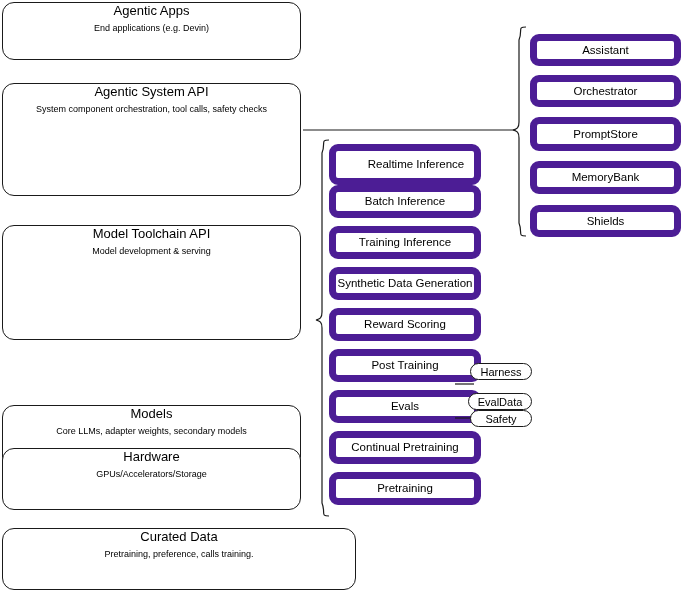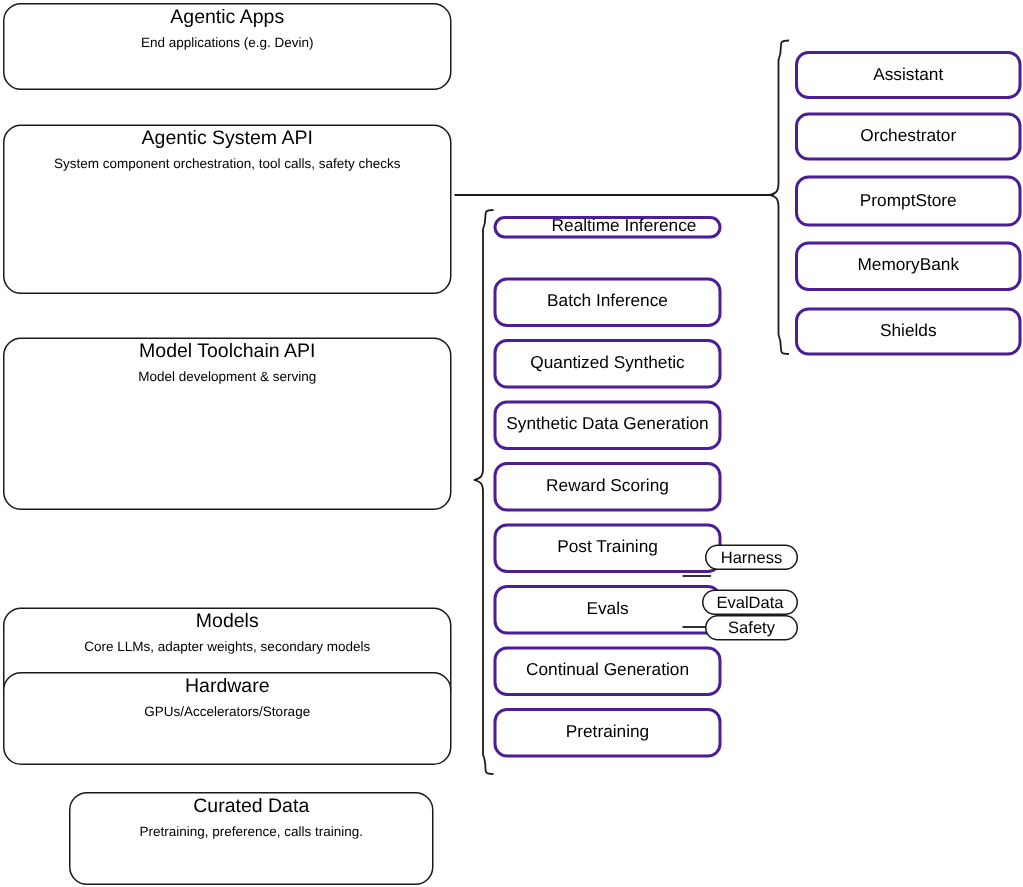--- a/index.html
+++ b/index.html
@@ -42,21 +42,21 @@
     line-height: 12px;
     color: #000;
     margin-top: 3px;
     white-space: nowrap;
   }
 
   
   .item-box {
     position: absolute;
     box-sizing: border-box;
-    border: 2px solid #4c1d95;
+    border: 7px solid #4c1d95;
     border-radius: 9px;
     background: #ffffff;
     display: flex;
     align-items: center;
     justify-content: center;
     font-size: 11.5px;
     line-height: 13px;
     color: #000;
     white-space: nowrap;
   }
@@ -141,48 +141,48 @@
   <div class="layer-box" style="left:2px; top:368px; width:299px; height:66px;margin-top:37px;">
     <div class="layer-title">Models</div>
     <div class="layer-sub">Core LLMs, adapter weights, secondary models</div>
   </div>
 
   <div class="layer-box" style="left:2px; top:448px; width:299px; height:62px;">
     <div class="layer-title">Hardware</div>
     <div class="layer-sub">GPUs/Accelerators/Storage</div>
   </div>
 
-  <div class="layer-box" style="left:2px; top:528px; width:243px; height:62px;margin-left:44px;">
+  <div class="layer-box" style="left:2px; top:528px; width:354px; height:62px;">
     <div class="layer-title">Curated Data</div>
     <div class="layer-sub">Pretraining, preference, calls training.</div>
   </div>
 
-  <div class="item-box" style="left:329px; top:144px; width:152px; height:15px;padding-left:22px;">
+  <div class="item-box" style="left:329px; top:144px; width:152px; height:41px;padding-left:22px;">
     <span>Realtime Inference</span>
   </div>
   <div class="item-box" style="left:329px; top:185px; width:152px; height:33px;">
     <span>Batch Inference</span>
   </div>
   <div class="item-box" style="left:329px; top:226px; width:152px; height:33px;">
-    <span>Quantized Synthetic</span>
+    <span>Training Inference</span>
   </div>
   <div class="item-box" style="left:329px; top:267px; width:152px; height:33px;">
     <span>Synthetic Data Generation</span>
   </div>
   <div class="item-box" style="left:329px; top:349px; width:152px; height:33px;">
     <span>Post Training</span>
   </div>
   <div class="item-box" style="left:329px; top:308px; width:152px; height:33px;">
     <span>Reward Scoring</span>
   </div>
   <div class="item-box" style="left:329px; top:390px; width:152px; height:33px;">
     <span>Evals</span>
   </div>
   <div class="item-box" style="left:329px; top:431px; width:152px; height:33px;">
-    <span>Continual Generation</span>
+    <span>Continual Pretraining</span>
   </div>
   <div class="item-box" style="left:329px; top:472px; width:152px; height:33px;">
     <span>Pretraining</span>
   </div>
 
   <div class="mini-pill" style="left:470px; top:363px; width:62px; height:17px;justify-content:center;">
     <span>Harness</span>
   </div>
   <div class="mini-pill" style="left:468px; top:393px; width:64px; height:17px;">
     <span>EvalData</span>

